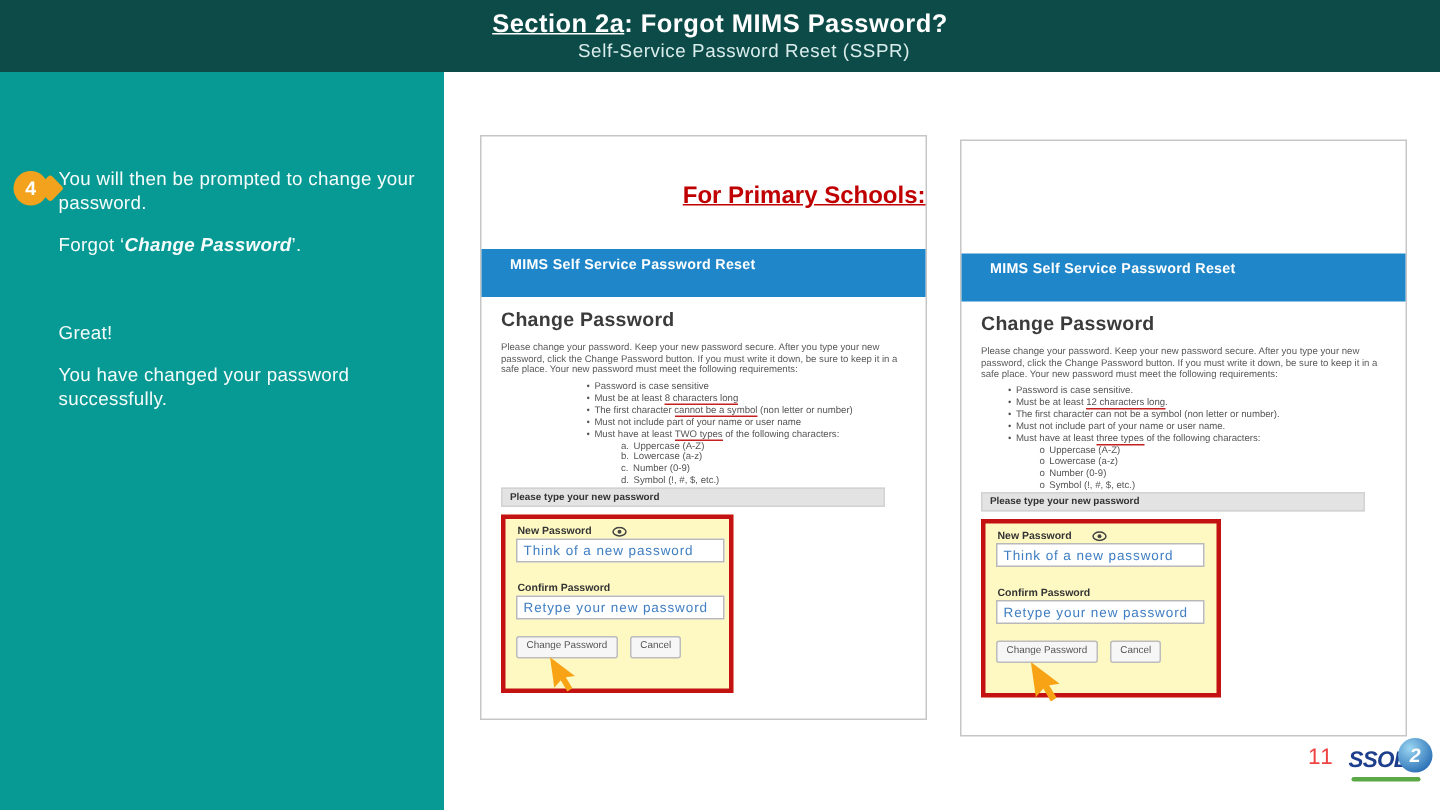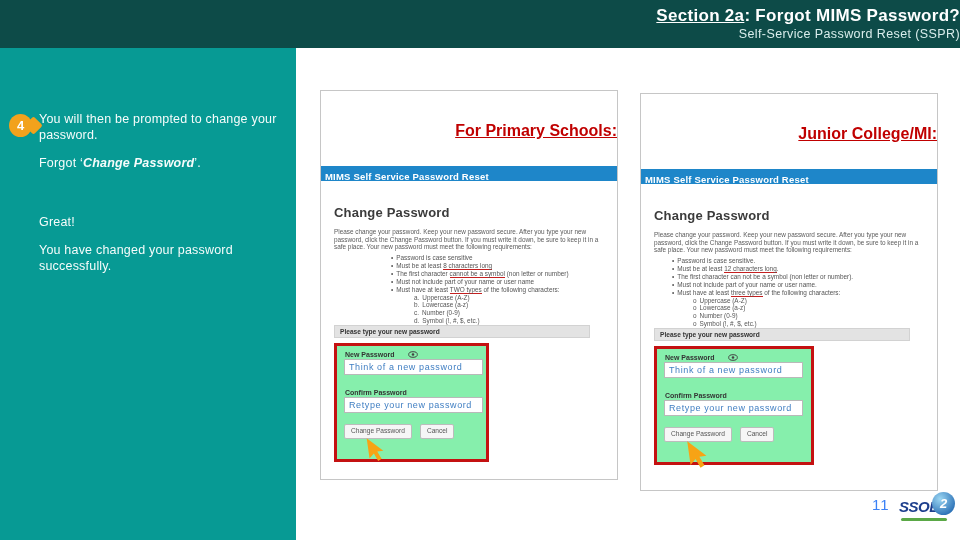--- a/index.html
+++ b/index.html
@@ -2,21 +2,21 @@
 <html><head>
 <meta charset="utf-8">
 <style>
   * { margin:0; padding:0; box-sizing:border-box; }
   html,body { width:960px; height:540px; overflow:hidden; background:#fff;
     font-family:"Liberation Sans", sans-serif; }
   .slide { position:relative; width:960px; height:540px; background:#fff; }
 
   
   .header { position:absolute; left:0; top:0; width:960px; height:48px;
-    background:#0d4b48; color:#fff; text-align:right; }
+    background:#0d4b48; color:#fff; text-align:center; }
   .header .title { margin-top:6px; font-size:17px; font-weight:bold; letter-spacing:.3px; }
   .header .title .u { text-decoration:underline; }
   .header .subtitle { font-size:12.5px; color:#d9edec; margin-top:1px; letter-spacing:.4px;margin-left:32px; }
 
   
   .sidebar { position:absolute; left:0; top:48px; width:296px; height:492px; background:#079a94; }
   .step-badge { position:absolute; left:9px; top:66px; width:23px; height:23px;
     background:#f2a21c; border-radius:50%; color:#fff; font-weight:bold; font-size:13px;
     display:flex; align-items:center; justify-content:center; z-index:2; }
   .step-badge::after { content:""; position:absolute; left:18px; top:5px;
@@ -29,60 +29,60 @@
 
   
   .panel { position:absolute; background:#fff; border:1px solid #c6c6c6; width:298px; }
   .panel-left  { left:320px; top:90px;  height:390px; }
   .panel-right { left:640px; top:93px; height:398px; }
   .panel-heading { position:absolute; top:4px; left:0; right:0; height:72px;
     display:flex; flex-direction:column; align-items:flex-end; justify-content:center;
     color:#c00000; font-weight:bold; font-size:16px; line-height:22px; }
   .panel-heading span { text-decoration:underline; }
   .panel-heading span:empty { display:none; }
-  .mims-titlebar { position:absolute; top:75px; left:0; right:0; height:15px;
+  .mims-titlebar { position:absolute; top:75px; left:0; right:0; height:32px;
     background:#1e86c9; color:#fff; font-size:9.5px; font-weight:bold;
-    line-height:21px; padding-left:4px; letter-spacing:.2px; }
+    line-height:21px; padding-left:19px; letter-spacing:.2px; }
   .cp-heading { position:absolute; top:114px; left:13px; font-size:13px;
     font-weight:bold; color:#3b3b3b; letter-spacing:.2px; }
   .cp-intro { position:absolute; top:137px; left:13px; width:274px;
     font-size:6.4px; line-height:7.5px; color:#5a5a5a; }
   .bullets { position:absolute; top:163px; font-size:6.4px; line-height:7.9px; color:#555; }
   .panel-left  .bullets { left:70px; }
   .panel-right .bullets { left:31px; }
   .bullet .marker { margin-right:3px; }
   .red-underline { border-bottom:1px solid #c42020; }
   .sub-bullet { color:#555; }
   .panel-left  .sub-bullet { margin-left:23px; }
   .panel-right .sub-bullet { margin-left:21px; }
   .sub-bullet .marker { margin-right:3px; }
   .prompt-bar { position:absolute; top:234px; left:13px; width:256px; height:13px;
     background:#e3e3e3; border:1px solid #d2d2d2; color:#333; font-size:6.6px;
     font-weight:bold; line-height:11px; padding-left:5px; }
   .red-box { position:absolute; top:252px; left:13px; height:119px;
-    border:3px solid #c41111; background:#86efac; }
+    border:3px solid #c41111; background:#fef9c3; }
   .panel-left  .red-box { width:155px; }
   .panel-right .red-box { width:160px; }
   .fld-label { position:absolute; left:8px; font-size:7px; font-weight:bold; color:#333;
     display:flex; align-items:center; }
   .lbl-new { top:5px; } .lbl-confirm { top:43px; }
   .eye-icon { margin-left:14px; display:inline-block; }
   .fld-input { position:absolute; left:7px; width:139px; height:16px;
     border:1px solid #b9b9b9; background:#fff; color:#3f7ec2; font-size:9px;
     letter-spacing:.6px; line-height:14px; padding-left:4px; white-space:nowrap; overflow:hidden; }
   .inp-new { top:13px; } .inp-confirm { top:51px; }
   .btn-row { position:absolute; left:7px; top:78px; display:flex; gap:8px; }
   .btn { font-family:"Liberation Sans", sans-serif; font-size:6.6px; color:#555;
     background:#f6f6f6; border:1px solid #bcbcbc; border-radius:2px;
     padding:3px 6px; line-height:1; }
   .cursor { position:absolute; left:26px; top:91px; }
 
   
   .page-number { position:absolute; left:872px; top:496px; font-size:15px;
-    color:#3b82f6; letter-spacing:1px; }
+    color:#ef4444; letter-spacing:1px; }
   .logo { position:absolute; left:899px; top:492px; width:58px; height:38px; }
   .logo-text { position:absolute; left:0; top:6px; font-size:15px; font-weight:bold;
     font-style:italic; color:#1d3e8c; letter-spacing:-.5px; }
   .logo-globe { position:absolute; left:33px; top:0px; width:23px; height:23px;
     border-radius:50%; background:radial-gradient(circle at 35% 30%, #9bd6f2, #2f74b8 75%);
     color:#fff; font-size:13px; font-weight:bold; font-style:italic;
     display:flex; align-items:center; justify-content:center; }
   .logo-tagline { position:absolute; left:2px; top:26px; width:46px; height:3px;
     background:#5aa846; border-radius:2px; }
 </style>
@@ -149,21 +149,20 @@
       <svg class="cursor" width="26" height="26" viewBox="0 0 16 24">
           <g transform="rotate(-8 8 12)">
             <polygon points="1,0 1,19 5.6,14.9 8.6,22.3 12,20.8 8.9,13.6 14.6,13.6" fill="#f7a315"></polygon>
           </g>
         </svg>
     </div>
   </div>
 
   <div class="panel panel-right">
     <div class="panel-heading">
-      <span>Junior College/MI:</span>
     </div>
     <div class="mims-titlebar">MIMS Self Service Password Reset</div>
     <div class="cp-heading">Change Password</div>
     <div class="cp-intro">Please change your password. Keep your new password secure. After you type your new password, click the Change Password button. If you must write it down, be sure to keep it in a safe place. Your new password must meet the following requirements:</div>
     <div class="bullets">
         <div class="bullet"><span class="marker">•</span><span>Password is case sensitive.</span></div>
         <div class="bullet"><span class="marker">•</span><span>Must be at least </span><span class="red-underline">12 characters long</span><span>.</span></div>
         <div class="bullet"><span class="marker">•</span><span>The first character can not be a symbol (non letter or number).</span></div>
         <div class="bullet"><span class="marker">•</span><span>Must not include part of your name or user name.</span></div>
         <div class="bullet"><span class="marker">•</span><span>Must have at least </span><span class="red-underline">three types</span><span> of the following characters:</span></div>

